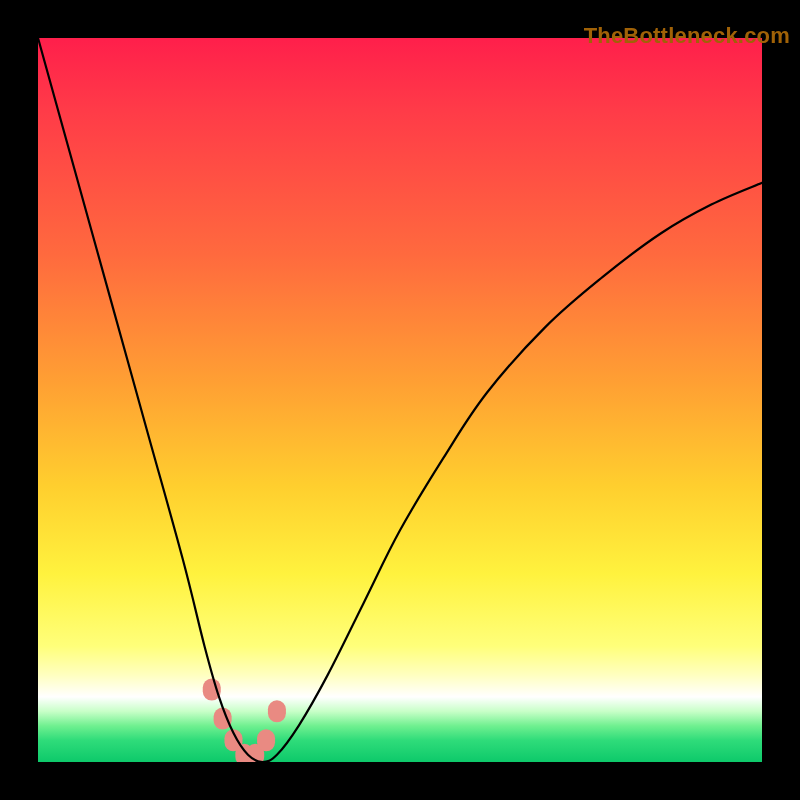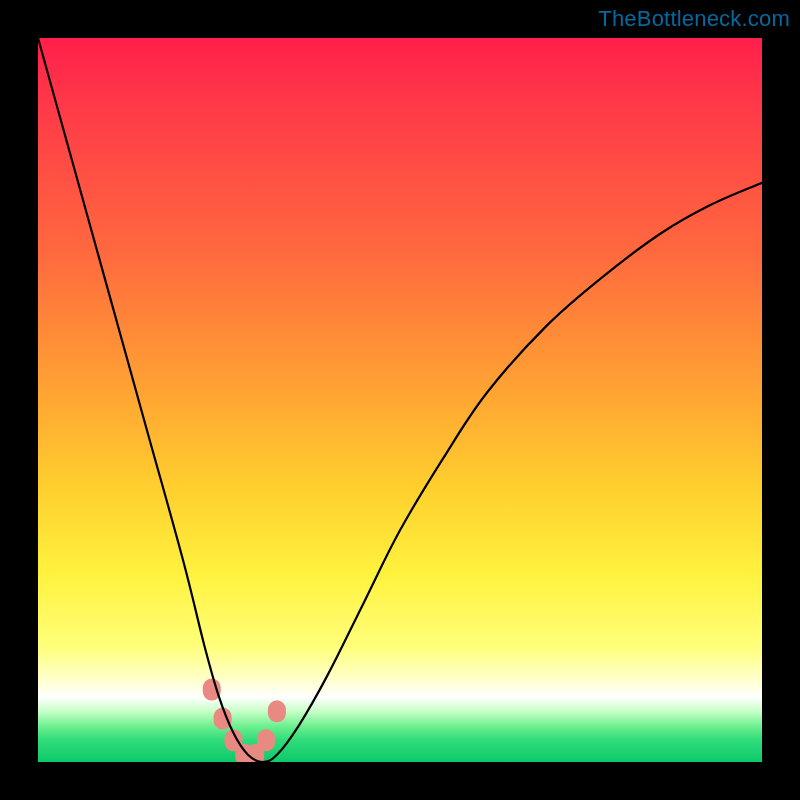--- a/index.html
+++ b/index.html
@@ -38,25 +38,25 @@
       #ffffc0 88%,
       #ffffff 91%,
       #c8ffc8 93%,
       #70f090 95%,
       #2fdc7a 97%,
       #0dc96a 100%
     );
   }
   .watermark {
     position: absolute;
-    top: 6px;
+    top: 23px;
     right: 10px;
-    color: #0369a1;
+    color: #a16207;
     font-size: 22px;
-    font-weight: 400;
+    font-weight: 700;
     letter-spacing: 0.2px;
   }
   svg.curve {
     position: absolute;
     left: 0;
     top: 0;
     width: 724px;
     height: 724px;
   }
 </style>

